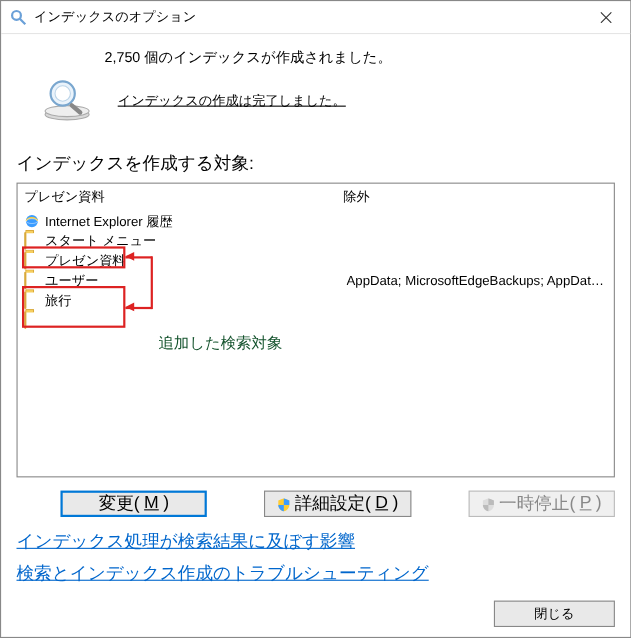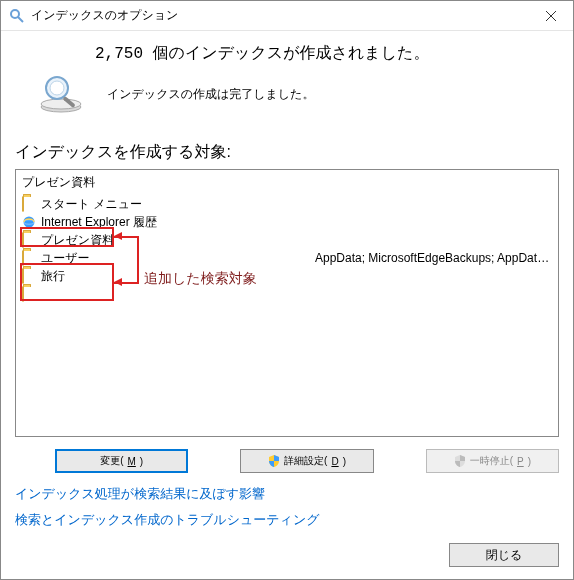--- a/index.html
+++ b/index.html
@@ -41,25 +41,26 @@
   .content {
     flex: 1;
     padding: 10px 14px 0 14px;
     position: relative;
   }
   .status-row {
     display: flex;
     align-items: flex-start;
     padding: 2px 0 6px 80px;
   }
-  .status-count { font-size: 16px; font-family: Liberation Mono, monospace; }
+  .status-count { font-size: 13px; }
   .status-icon-row {
     display: flex;
     align-items: center;
     padding: 4px 0 28px 22px;
+    text-decoration: underline;
   }
   .search-icon-box {
     width: 48px; height: 40px;
     margin-right: 22px;
     position: relative;
   }
   .status-done { font-size: 12px; }
   .section-label {
     font-size: 16px;
     margin: 0 0 6px 0;
@@ -124,49 +125,51 @@
   }
   .arrow-head {
     position:absolute;
     width:0;height:0;
     border-top:4px solid transparent;
     border-bottom:4px solid transparent;
     border-right:8px solid #d22;
   }
   .annotation-text {
     position:absolute;
-    color:#7f1d1d;
+    color:#14532d;
     font-size:14px;
+    margin-top:36px;
   }
   .buttons-row {
     display:flex;
     gap:12px;
     margin-bottom: 8px;
   }
   .btn {
     width: 135px;
     height: 24px;
     border: 1px solid #888;
     background: #e9e9e9;
-    font-size: 10px;
+    font-size: 16px;
     display:flex;
     align-items:center;
     justify-content:center;
     gap:4px;
     cursor:pointer;
     margin-left:40px;
   }
   .btn.default { border: 2px solid #0078d7; }
   .btn.disabled { color:#888; border-color:#bbb; background:#f0f0f0; cursor:default;}
   .shield {
     width:12px;height:12px;display:inline-block;
   }
   .link {
     color: #0066cc;
-    font-size: 13px;
+    text-decoration: underline;
+    font-size: 16px;
     display:inline-block;
     margin: 4px 0;
     cursor:pointer;
   }
   .footer {
     display:flex;
     justify-content:flex-end;
     padding: 10px 14px 12px 14px;
   }
   .close-btn {
@@ -217,34 +220,35 @@
         </svg>
       </span>
       <span class="status-done">インデックスの作成は完了しました。</span>
     </div>
 
     <div class="section-label">インデックスを作成する対象:</div>
 
     <div class="locations-box">
       <div class="locations-header">
         <div class="col-include">プレゼン資料</div>
+        <div class="col-exclude">除外</div>
       </div>
       <div class="loc-body" id="loc-body">
-          <div class="loc-row">
-            <span class="loc-icon"><span class="folder-icon"></span></span>
-            <span class="loc-name">スタート メニュー</span>
-            <span class="loc-exclude"></span>
-          </div>
           <div class="loc-row">
             <span class="loc-icon"><svg class="ie-icon" viewBox="0 0 14 14">
                 <circle cx="7" cy="7" r="5.5" fill="#3b9cff"></circle>
                 <path d="M2 7 a5 3 0 0 1 10 0" fill="none" stroke="#fc3" stroke-width="1.3"></path>
                 <ellipse cx="7" cy="7" rx="5.2" ry="2.2" fill="none" stroke="#fff" stroke-width="0.8" opacity="0.5"></ellipse>
               </svg></span>
             <span class="loc-name">Internet Explorer 履歴</span>
+            <span class="loc-exclude"></span>
+          </div>
+          <div class="loc-row">
+            <span class="loc-icon"><span class="folder-icon"></span></span>
+            <span class="loc-name">スタート メニュー</span>
             <span class="loc-exclude"></span>
           </div>
           <div class="loc-row">
             <span class="loc-icon"><span class="folder-icon"></span></span>
             <span class="loc-name">プレゼン資料</span>
             <span class="loc-exclude"></span>
           </div>
           <div class="loc-row">
             <span class="loc-icon"><span class="folder-icon"></span></span>
             <span class="loc-name">ユーザー</span>

